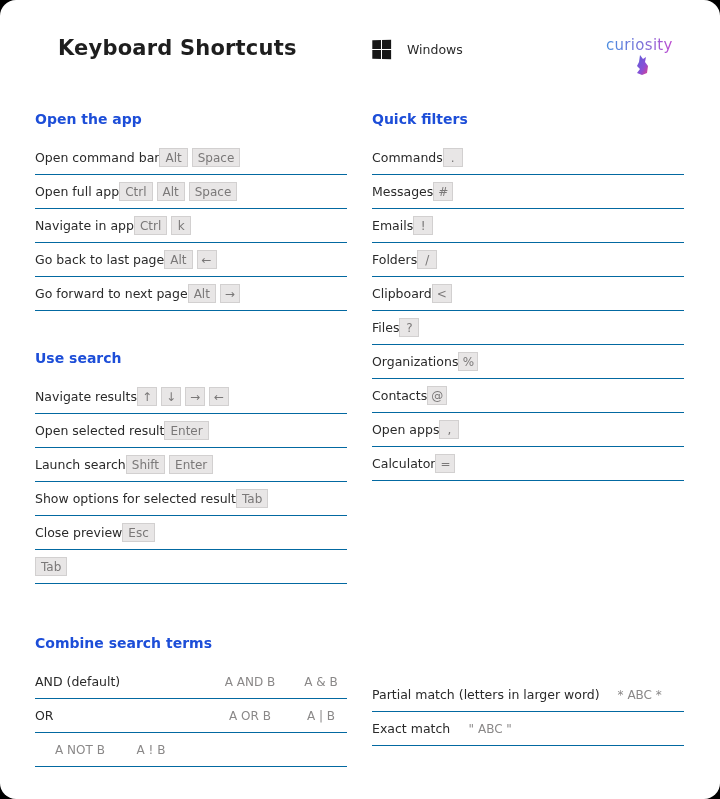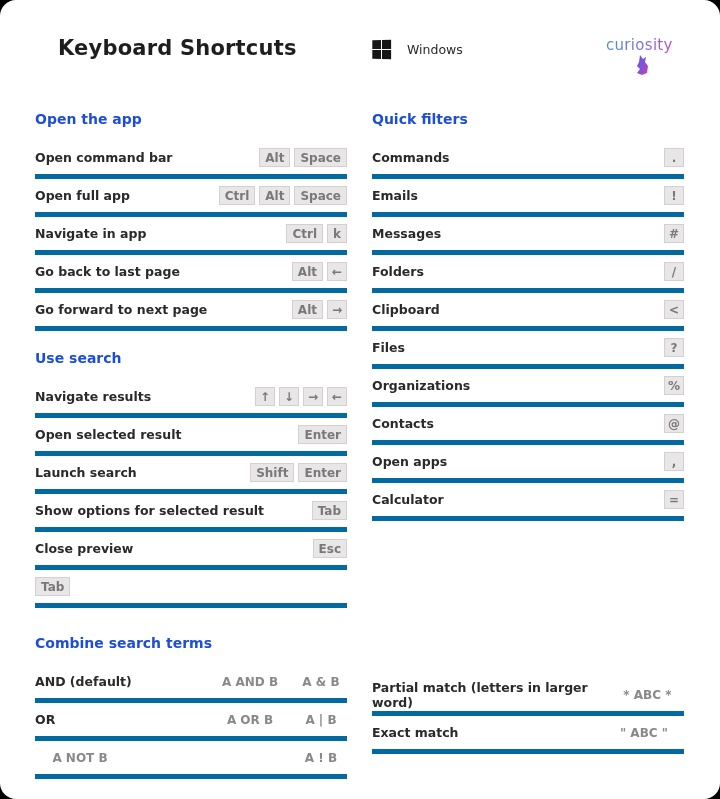--- a/index.html
+++ b/index.html
@@ -22,22 +22,22 @@
   .brand .word {
     font-size: 15px; letter-spacing: 0.3px;
     background: linear-gradient(90deg, #4a8de0 0%, #7a6fd8 55%, #c04bd0 100%);
     -webkit-background-clip: text; background-clip: text; color: transparent;
   }
   .brand .logo { margin-left: 5px; width: 14px; height: 22px; }
 
   .section-title { position: absolute; font-size: 14px; font-weight: bold; color: #1d4ed8; }
   .list { position: absolute; }
   .row {
-    height: 33px; border-bottom: 5px solid #0369a1; display: flex; align-items: center;
-    justify-content: space-between; font-size: 12.5px; color: #2a2a2a; font-weight: bold;
+    height: 33px; border-bottom: 1px solid #0369a1; display: flex; align-items: center;
+    justify-content: flex-start; font-size: 12.5px; color: #2a2a2a;
   }
   .row .keys { display: flex; gap: 4px; }
   .key {
     height: 19px; min-width: 19px; padding: 0 5px; box-sizing: border-box;
     background: #e8e6e6; border: 1px solid #d2d0d0; border-radius: 0;
     font-size: 12px; color: #7a7878; display: flex; align-items: center; justify-content: center;
   }
   .key.sq { width: 20px; padding: 0; }
 
   .combine .row { height: 33px; }
@@ -159,29 +159,29 @@
 
   <div class="section-title" style="left:372px; top:111px;">Quick filters</div>
   <div class="list" style="left:372px; top:141px; width:312px;">
     <div class="row">
         <span>Commands</span>
         <span class="keys">
           <span class="key sq">.</span>
         </span>
       </div>
     <div class="row">
+        <span>Messages</span>
+        <span class="keys">
+          <span class="key sq">#</span>
+        </span>
+      </div>
+    <div class="row">
         <span>Emails</span>
         <span class="keys">
           <span class="key sq">!</span>
-        </span>
-      </div>
-    <div class="row">
-        <span>Messages</span>
-        <span class="keys">
-          <span class="key sq">#</span>
         </span>
       </div>
     <div class="row">
         <span>Folders</span>
         <span class="keys">
           <span class="key sq">/</span>
         </span>
       </div>
     <div class="row">
         <span>Clipboard</span>

